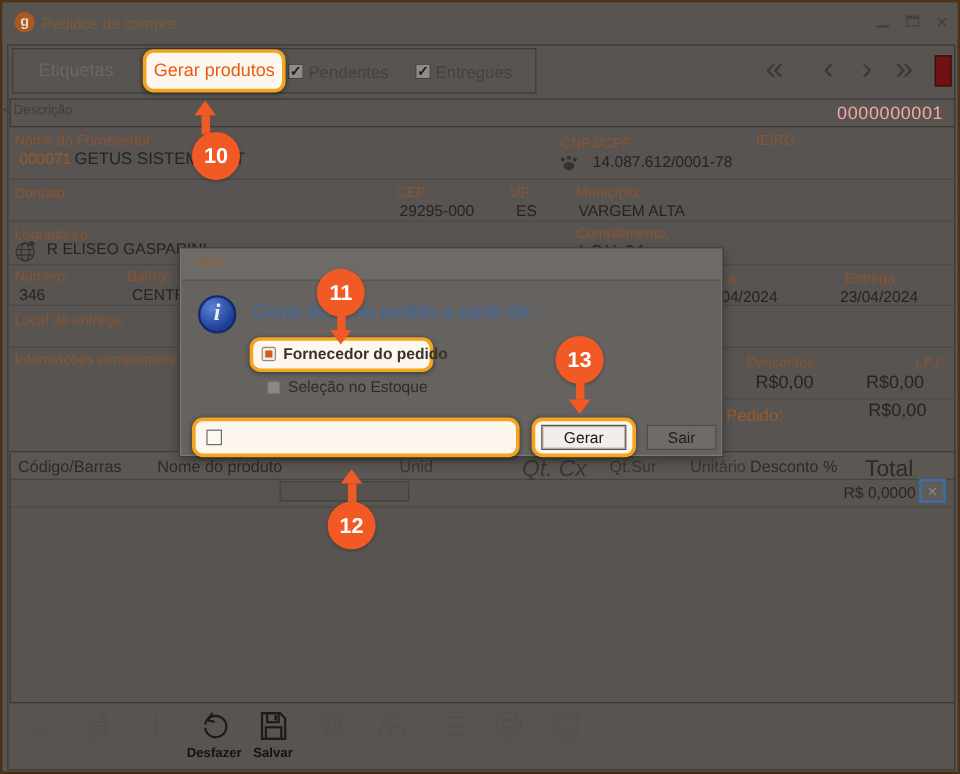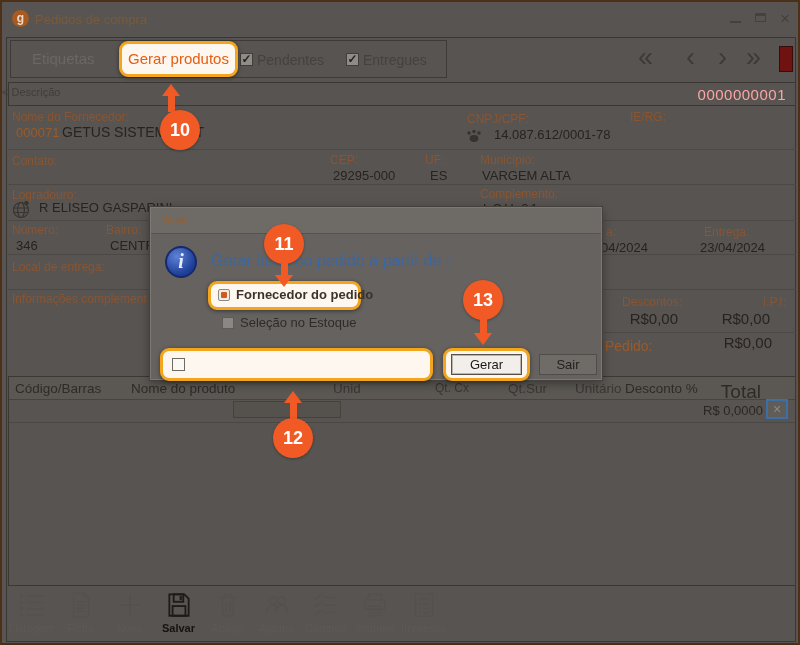--- a/index.html
+++ b/index.html
@@ -131,21 +131,21 @@
   <div class="abs lbl" style="left:700px;top:293px;width:84px;text-align:right;">I.P.I:</div>
   <div class="abs val" style="left:688px;top:308px;width:80px;text-align:right;font-size:15px;">R$0,00</div>
   <div class="abs" style="left:603px;top:336px;font-size:14px;color:#9a5a2a;">Pedido:</div>
   <div class="abs val" style="left:690px;top:332px;width:80px;text-align:right;font-size:15px;">R$0,00</div>
 
   <div class="abs" style="left:6px;top:374px;width:788px;height:210px;border:1px solid #3b3834;box-sizing:border-box;">
     <div class="abs" style="left:0;top:0;width:786px;height:22px;background:#5b5853;border-bottom:1px solid #47443f;"></div>
     <div class="abs" style="left:6px;top:4px;font-size:13.5px;color:#2e2b27;">Código/Barras</div>
     <div class="abs" style="left:122px;top:4px;font-size:13.5px;color:#2e2b27;">Nome do produto</div>
     <div class="abs" style="left:324px;top:4px;font-size:13.5px;color:#3a3733;">Unid</div>
-    <div class="abs" style="left:426px;top:4px;font-size:12px;color:#3a3733;">Qt. Cx</div>
+    <div class="abs" style="left:426px;top:4px;font-size:19px;color:#3a3733;font-style:italic;">Qt. Cx</div>
     <div class="abs" style="left:499px;top:4px;font-size:13.5px;color:#3a3733;">Qt.Sur</div>
     <div class="abs" style="left:566px;top:4px;font-size:13.5px;color:#3a3733;">Unitário</div>
     <div class="abs" style="left:616px;top:4px;font-size:13.5px;color:#2e2b27;">Desconto %</div>
     <div class="abs" style="left:692px;top:4px;width:60px;text-align:right;font-size:19px;color:#2e2b27;">Total</div>
 
     <div class="abs" style="left:224px;top:24px;width:108px;height:17px;border:1px solid #45423e;background:#55524e;box-sizing:border-box;"></div>
     <div class="abs" style="left:654px;top:26px;width:100px;text-align:right;font-size:13px;color:#2a2723;">R$ 0,0000</div>
     <div class="abs" style="left:757px;top:22px;width:22px;height:20px;border:2px solid #3c6ea8;background:#605d59;
                 box-sizing:border-box;text-align:center;line-height:16px;font-size:14px;color:#8d8a85;">×</div>
     <div class="hair" style="left:0;top:45px;width:786px;background:#4b4843;"></div>
@@ -186,20 +186,30 @@
     <div class="titem dis">
       <span>
         <svg class="ticon" viewBox="0 0 28 28" fill="none" stroke="currentColor" stroke-width="1.6">
           <line x1="14" y1="5" x2="14" y2="23"></line>
             <line x1="5" y1="14" x2="23" y2="14"></line>
         </svg>
         </span>
       <span class="tlabel">Novo</span>
     </div>
 
+    <div class="titem ena">
+      <span>
+        <svg class="ticon" viewBox="0 0 28 28" fill="none" stroke="currentColor" stroke-width="1.7">
+          <path d="M8 9.5 A 8.3 8.3 0 1 1 7.2 18"></path>
+          <path d="M7.2 18 A 8.3 8.3 0 0 1 8 9.5" stroke-dasharray="2.6 2.6"></path>
+          <path d="M12.4 3.8 L7.9 9.4 L13.8 10.8"></path>
+        </svg>
+        </span>
+      <span class="tlabel">Desfazer</span>
+    </div>
 
     <div class="titem ena">
       <span>
         <svg class="ticon" viewBox="0 0 28 28" fill="none" stroke="currentColor" stroke-width="1.7">
           <path d="M5 4 h14 l4 4 v16 H5 z"></path>
           <rect x="9" y="4" width="9" height="7"></rect>
           <rect x="14.6" y="5.5" width="2" height="4" fill="currentColor" stroke="none"></rect>
           <rect x="8" y="15" width="12" height="9"></rect>
         </svg>
         </span>

